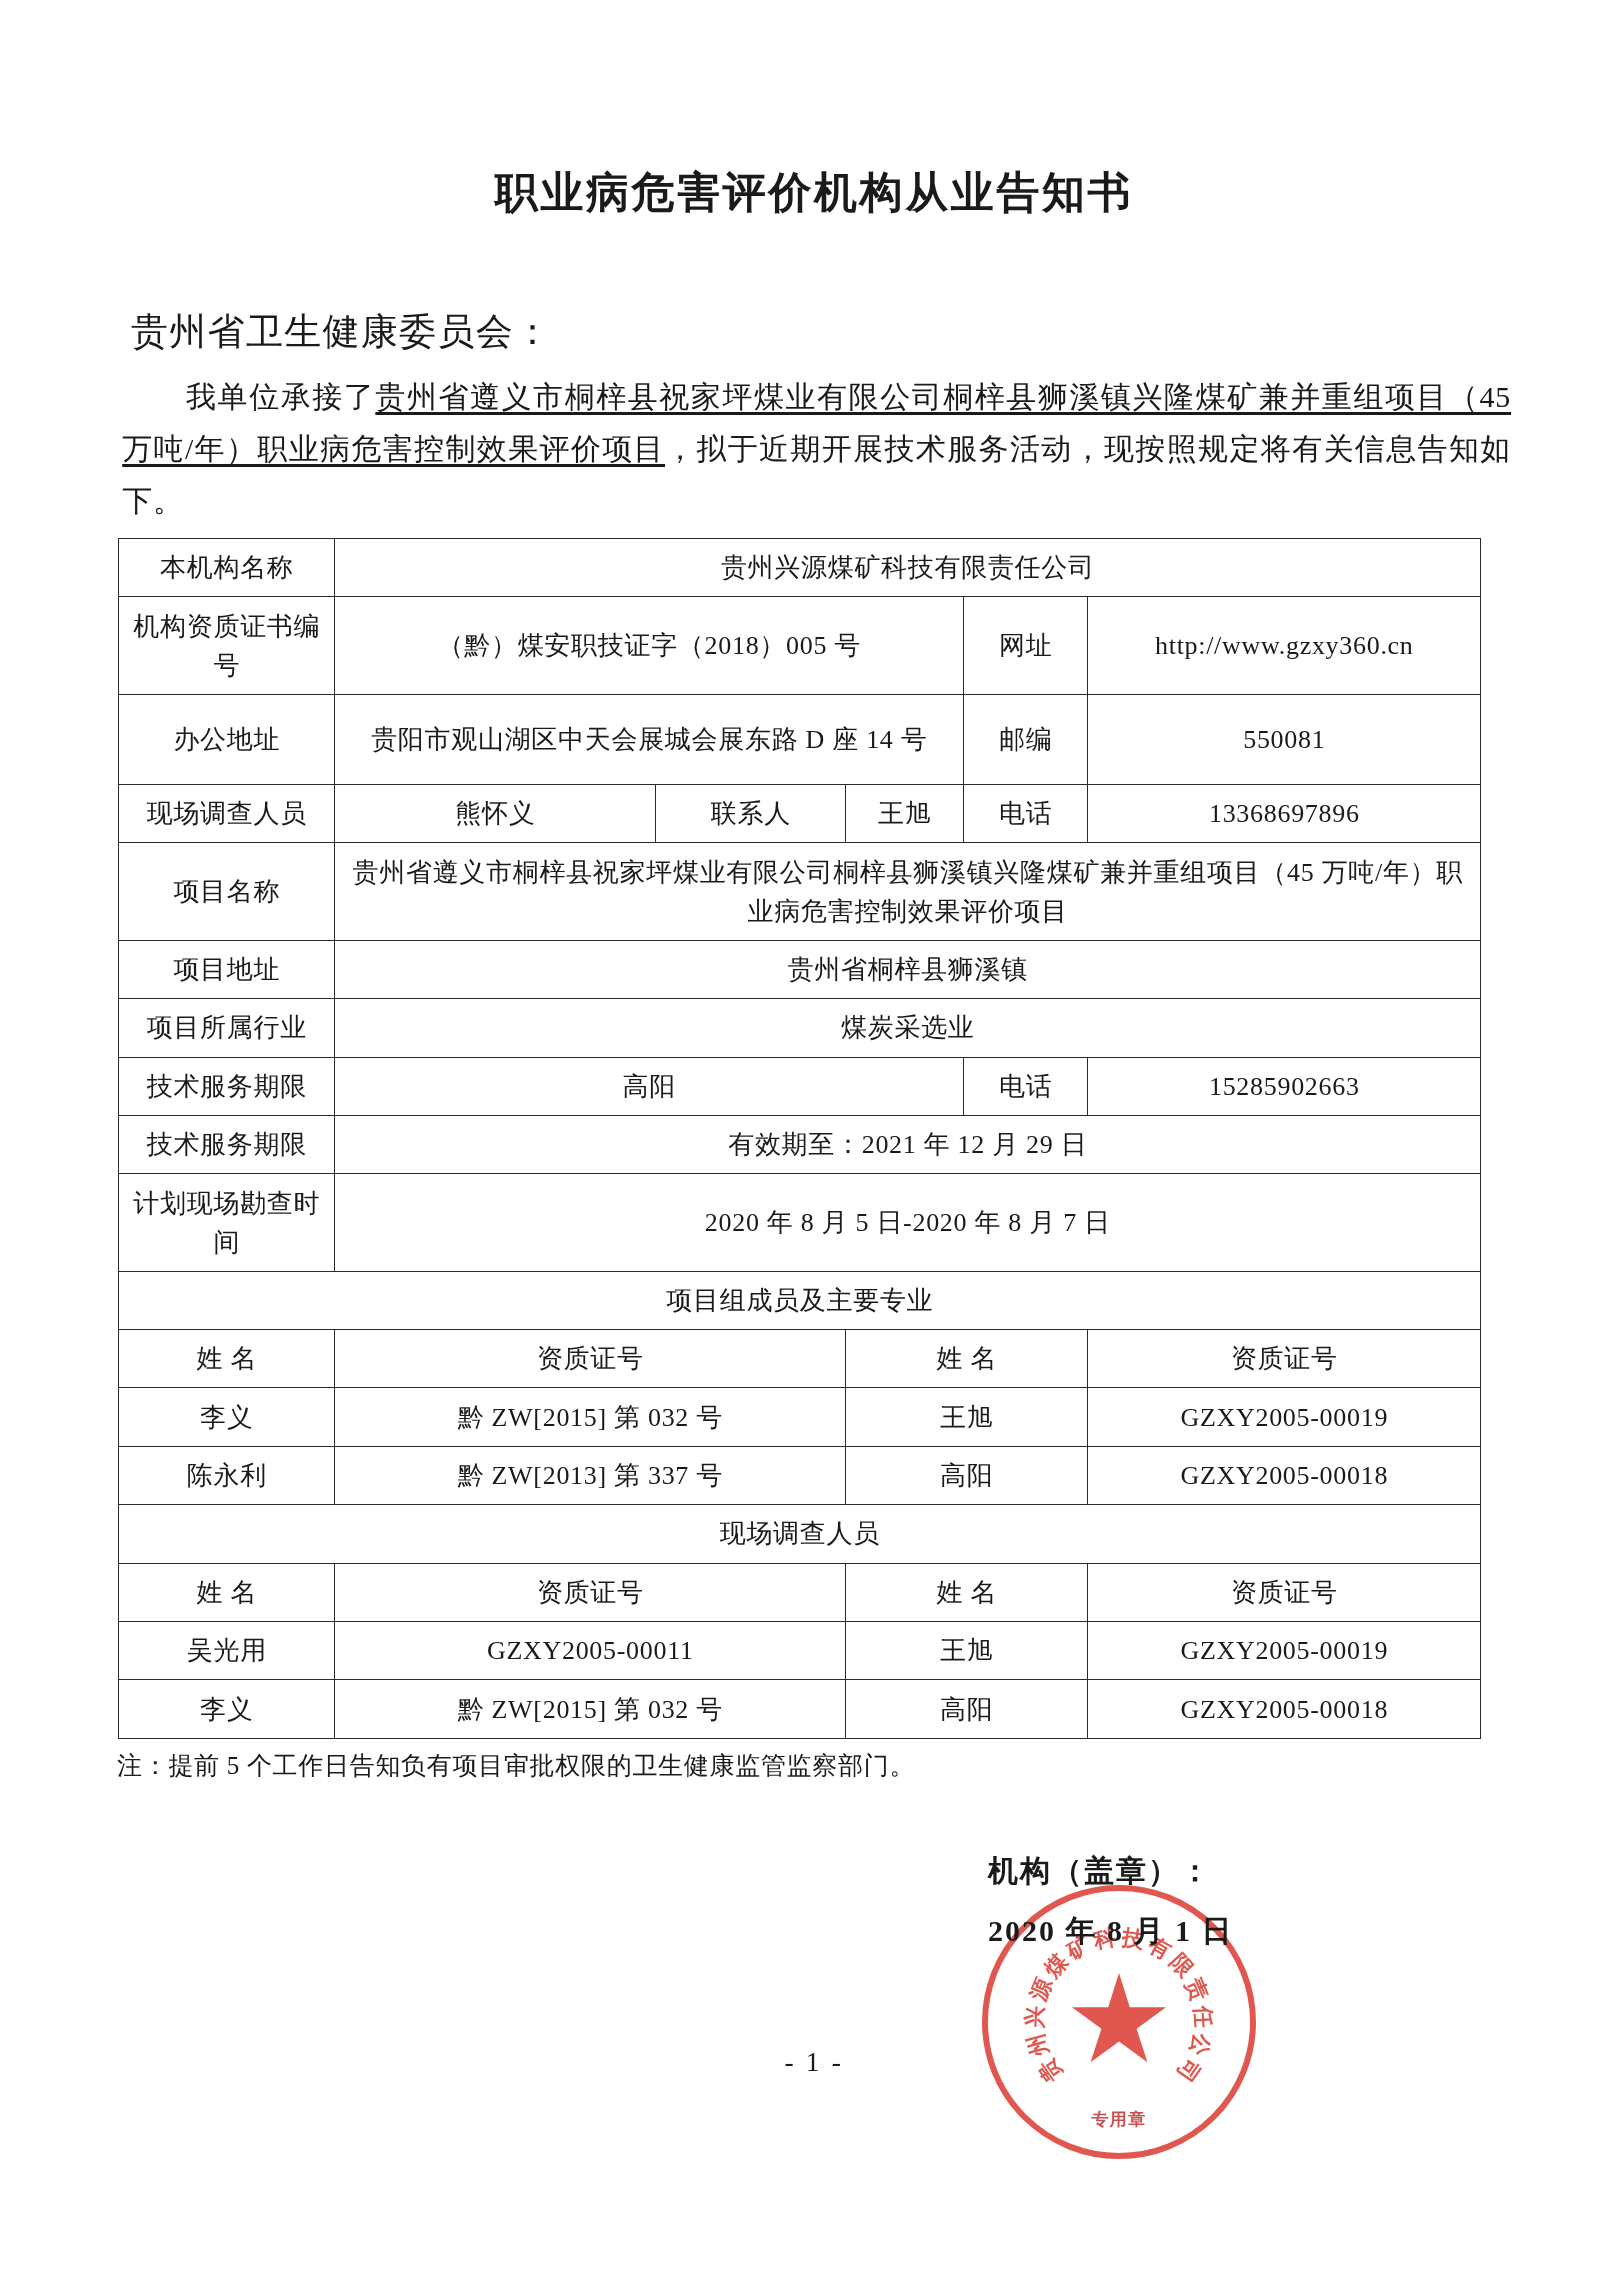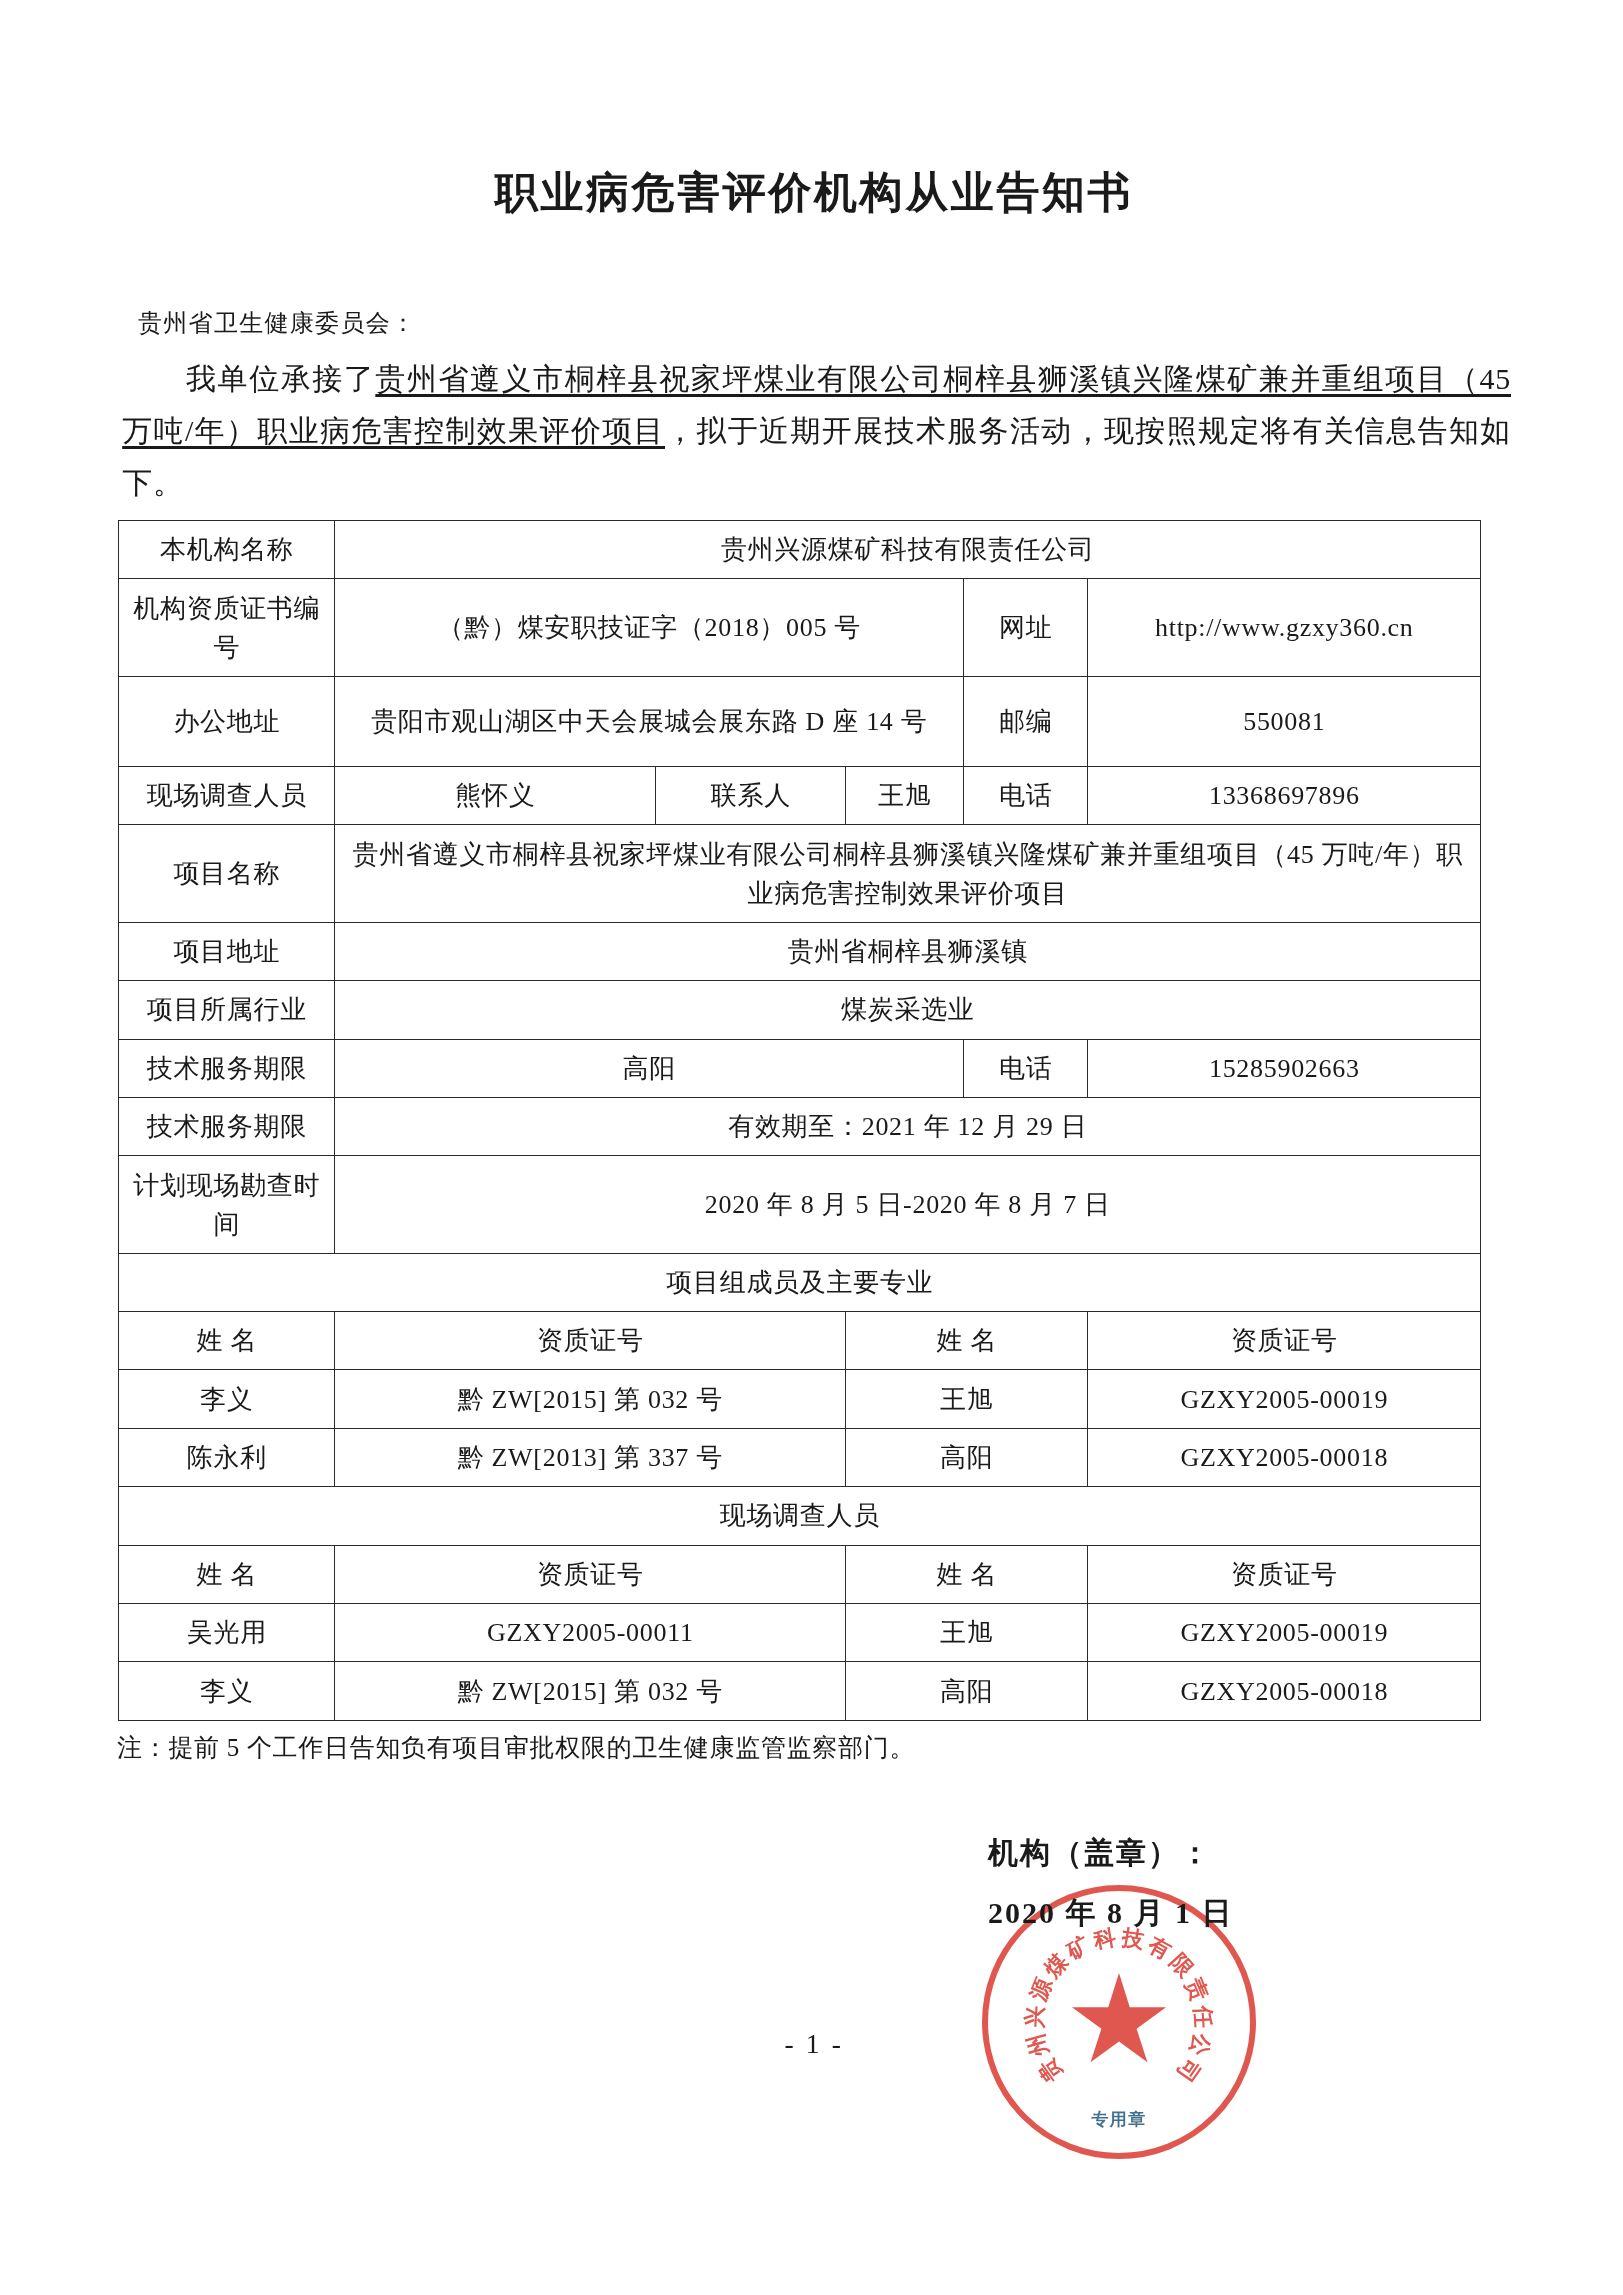--- a/index.html
+++ b/index.html
@@ -30,23 +30,23 @@
   .doc-title {
     text-align: center;
     font-size: 43px;
     font-weight: bold;
     letter-spacing: 2.6px;
     margin-top: 164px;
     margin-bottom: 0;
     font-family: "Liberation Serif", "DejaVu Serif", serif;
   }
   .addressee {
-    font-size: 24px;
+    font-size: 37px;
     margin-top: 85px;
-    margin-left: 21px;
+    margin-left: 14px;
     letter-spacing: 1.3px;
   }
   .intro {
     font-size: 30px;
     line-height: 1.72;
     margin-top: 14.4px;
     letter-spacing: 0.7px;
     text-align: justify;
     padding-left: 5.2px;
   }
@@ -143,21 +143,21 @@
     top: 50%;
     transform-origin: 0 0;
     white-space: nowrap;
   }
   .seal .bottomtext {
     position: absolute;
     left: 0;
     bottom: 22px;
     width: 100%;
     text-align: center;
-    color: #0c4a6e;
+    color: #b91c1c;
     font-size: 17px;
     font-weight: bold;
     letter-spacing: 1.3px;
   }
 </style>
 </head>
 <body>
 
 <div class="page">
 

